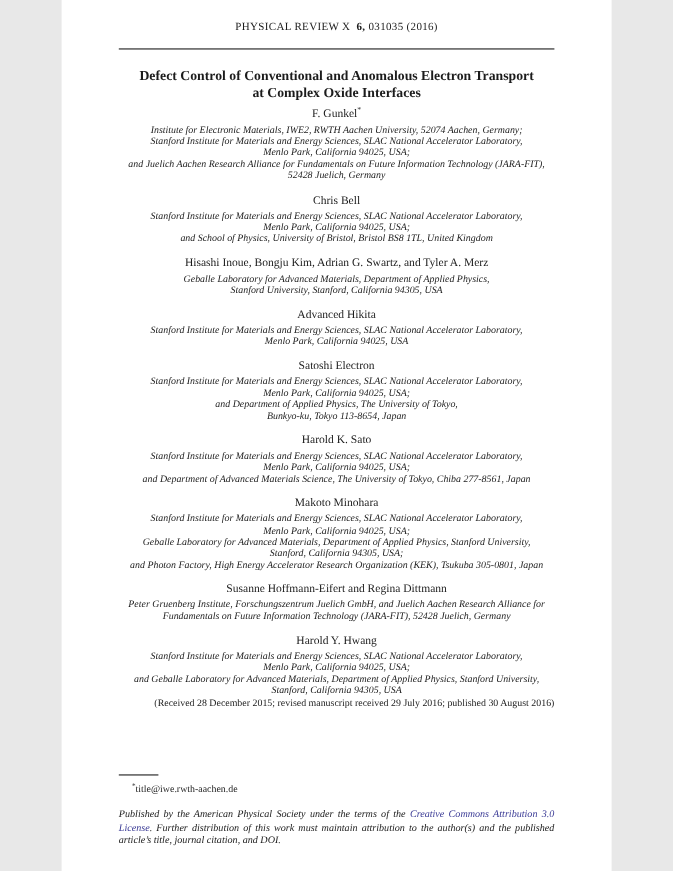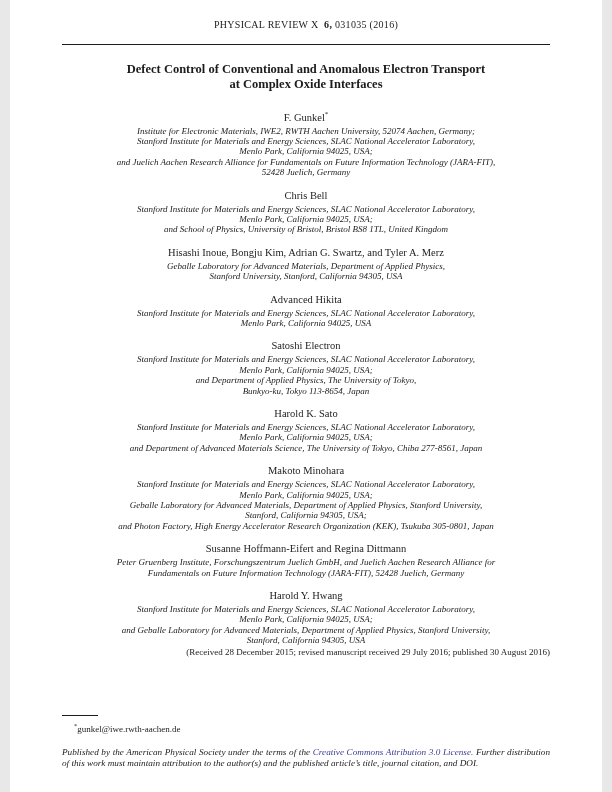--- a/index.html
+++ b/index.html
@@ -1,18 +1,18 @@
 <!DOCTYPE html>
 <html><head>
 <meta charset="utf-8">
 <style>
   html, body { margin: 0; padding: 0; background: #e8e8e8; }
   .page {
     position: relative;
-    width: 592px;
+    width: 500px;
     height: 792px;
     margin: 0 auto;
     background: #ffffff;
     font-family: "Liberation Serif", "DejaVu Serif", serif;
     color: #1c1c1c;
     box-sizing: border-box;
     overflow: hidden;
   }
   .content {
     position: absolute;
@@ -32,21 +32,21 @@
     border-top: 1px solid #1c1c1c;
     margin: 14px 0 0 0;
   }
   .paper-title {
     margin-top: 17px;
     text-align: center;
     font-weight: bold;
     font-size: 12.5px;
     line-height: 15px;
   }
-  .authors-block { margin-top: 16px; }
+  .authors-block { margin-top: 2px; }
   .author-group { margin-bottom: 11px; }
   .author-name {
     text-align: center;
     font-size: 10.5px;
     line-height: 13px;
     margin-bottom: 2px;
   }
   .author-name sup { font-size: 7px; }
   .aff-line {
     text-align: center;
@@ -185,20 +185,20 @@
         <div class="aff-line">and Geballe Laboratory for Advanced Materials, Department of Applied Physics, Stanford University,</div>
         <div class="aff-line">Stanford, California 94305, USA</div>
         <div class="received-line">(Received 28 December 2015; revised manuscript received 29 July 2016; published 30 August 2016)</div>
       </div>
 
     </div>
   </div>
 
   <div class="bottom-block">
     <hr class="footnote-rule">
-    <div class="footnote-line"><sup>*</sup><span>gunkel@iwe.rwth-aachen.de</span></div>
+    <div class="footnote-line"><sup>*</sup><span>title@iwe.rwth-aachen.de</span></div>
 
     <div class="license-para">
       <span>Published by the American Physical Society under the terms of the </span><a class="license-link" id="cc-link" style="color: rgb(60, 60, 150);">Creative Commons Attribution 3.0 License</a><span>. Further distribution of this work must maintain attribution to the author(s) and the published article’s title, journal citation, and DOI.</span>
     </div>
 
   </div>
 </div>
 
 </body></html>

